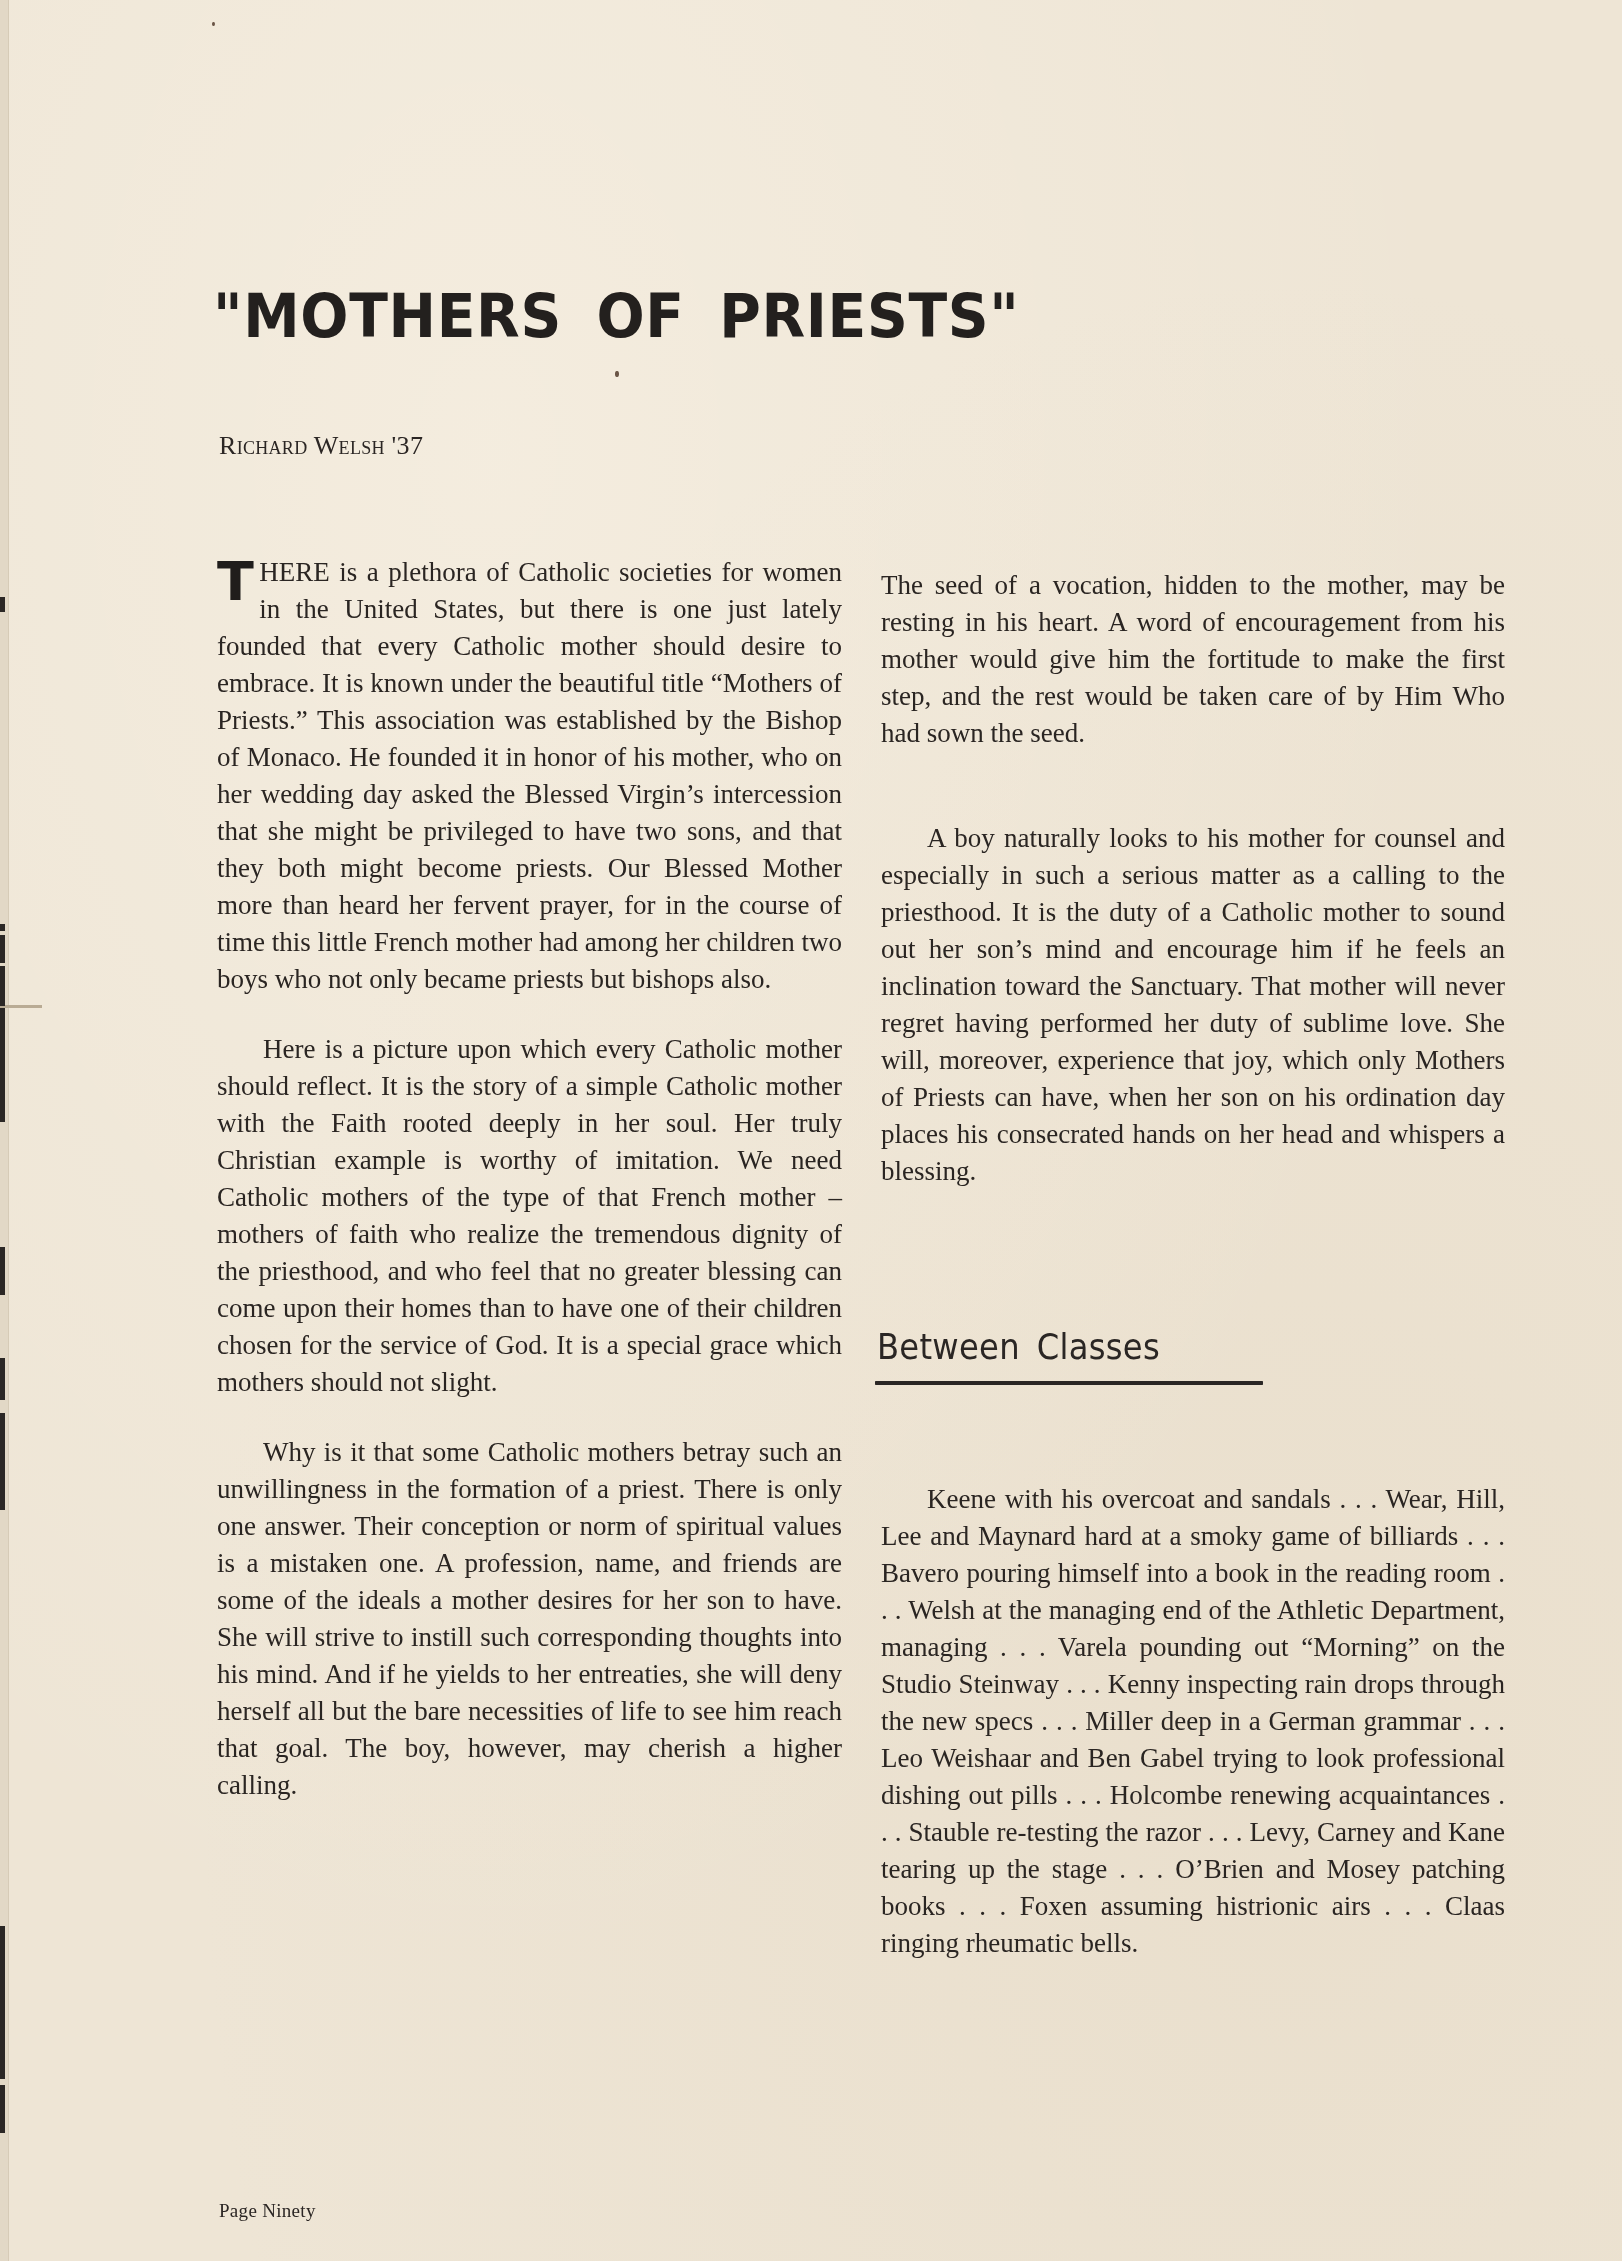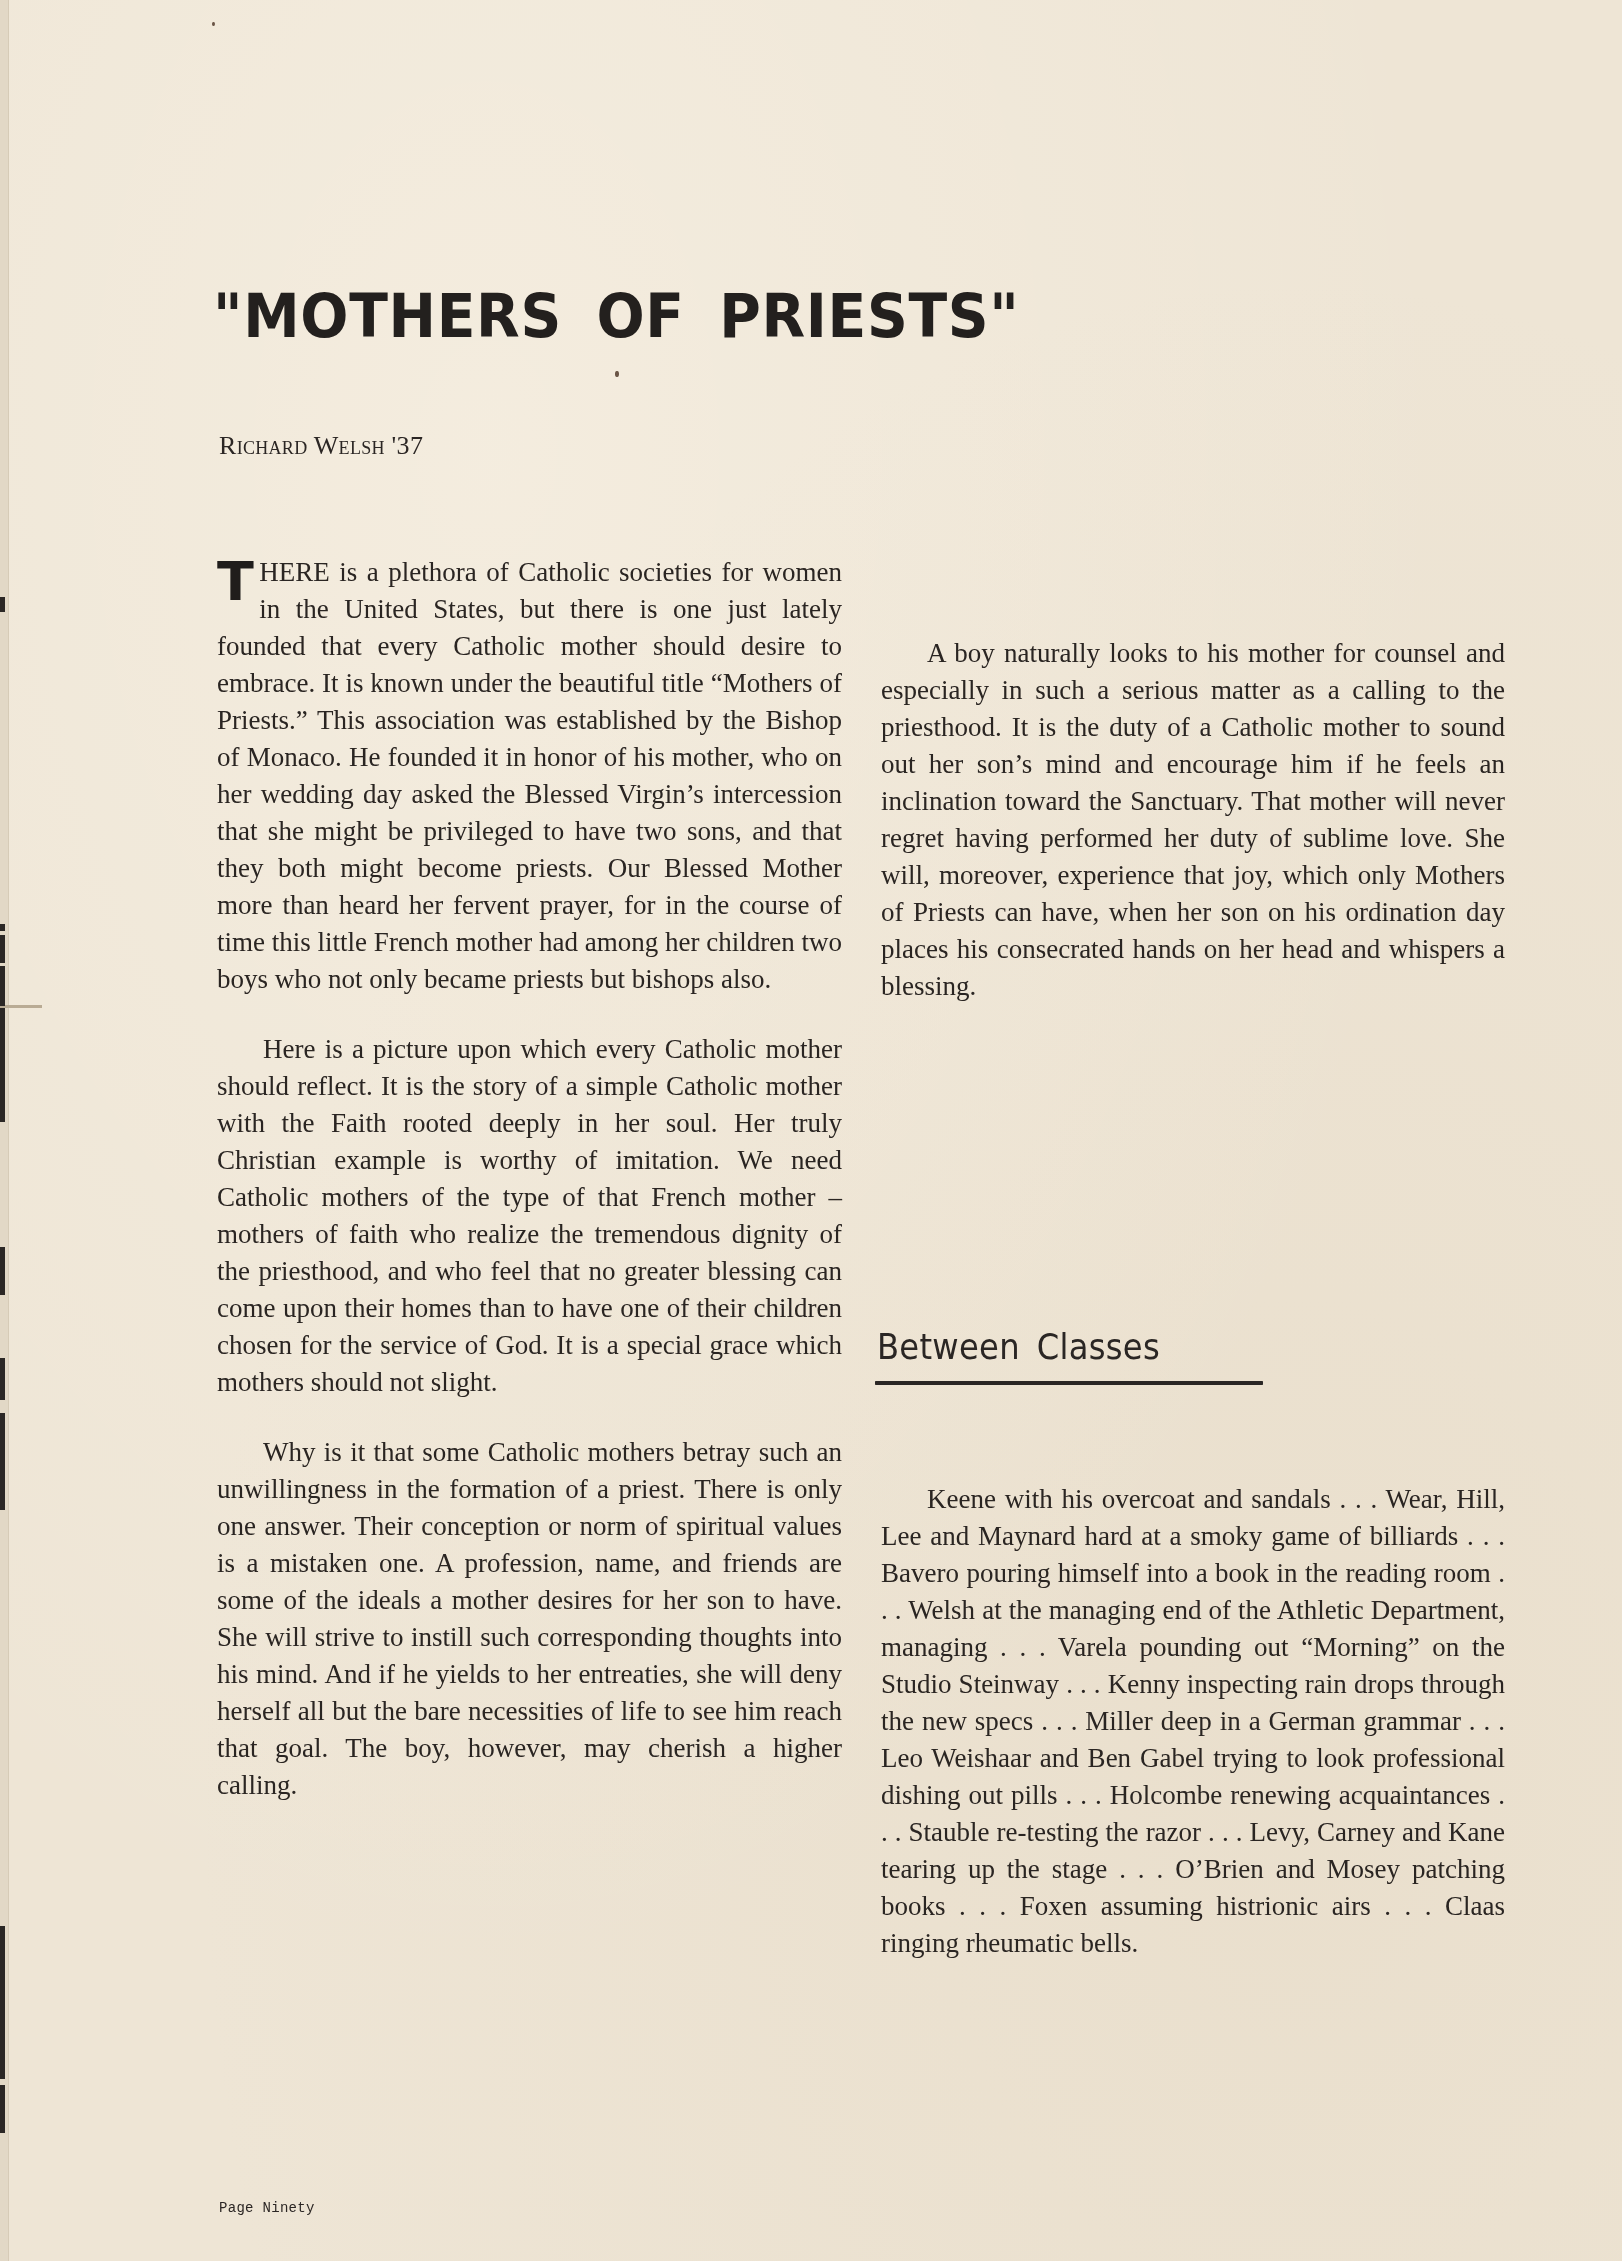--- a/index.html
+++ b/index.html
@@ -117,24 +117,23 @@
     .col-right-2 {
       left: 881px;
       top: 1441px;
       width: 624px;
       margin-top: 40px;
     }
     .footer {
       position: absolute;
       left: 219px;
       top: 2200px;
-      font-size: 14px;
+      font-size: 19px;
       color: #2b2624;
       letter-spacing: 0.3px;
-      font-family: Liberation Mono, monospace;
     }
     .speck {
       position: absolute;
       width: 2.8px; height: 4.2px;
       background: #6a5546;
       border-radius: 50%;
     }
   </style>
 </head>
 <body>
@@ -171,20 +170,21 @@
     <p>
       <span class="dropcap">T</span><span>HERE is a plethora of Catholic societies for women in the United States, but there is one just lately founded that every Catholic mother should desire to embrace. It is known under the beautiful title “Mothers of Priests.” This association was established by the Bishop of Monaco. He founded it in honor of his mother, who on her wedding day asked the Blessed Virgin’s intercession that she might be privileged to have two sons, and that they both might become priests. Our Blessed Mother more than heard her fervent prayer, for in the course of time this little French mother had among her children two boys who not only became priests but bishops also.</span>
     </p>
     <div class="para-gap"></div>
     <p class="indent">Here is a picture upon which every Catholic mother should reflect. It is the story of a simple Catholic mother with the Faith rooted deeply in her soul. Her truly Christian example is worthy of imitation. We need Catholic mothers of the type of that French mother – mothers of faith who realize the tremendous dignity of the priesthood, and who feel that no greater blessing can come upon their homes than to have one of their children chosen for the service of God. It is a special grace which mothers should not slight.</p>
     <div class="para-gap"></div>
     <p class="indent">Why is it that some Catholic mothers betray such an unwillingness in the formation of a priest. There is only one answer. Their conception or norm of spiritual values is a mistaken one. A profession, name, and friends are some of the ideals a mother desires for her son to have. She will strive to instill such corresponding thoughts into his mind. And if he yields to her entreaties, she will deny herself all but the bare necessities of life to see him reach that goal. The boy, however, may cherish a higher calling.</p>
   </div>
 
   <div class="col col-right">
+    <p>The seed of a vocation, hidden to the mother, may be resting in his heart. A word of encouragement from his mother would give him the fortitude to make the first step, and the rest would be taken care of by Him Who had sown the seed.</p>
     <div class="para-gap" style="height:68px;"></div>
     <p class="indent">A boy naturally looks to his mother for counsel and especially in such a serious matter as a calling to the priesthood. It is the duty of a Catholic mother to sound out her son’s mind and encourage him if he feels an inclination toward the Sanctuary. That mother will never regret having performed her duty of sublime love. She will, moreover, experience that joy, which only Mothers of Priests can have, when her son on his ordination day places his consecrated hands on her head and whispers a blessing.</p>
   </div>
 
   <div class="section-heading">Between Classes</div>
   <div class="section-rule"></div>
 
   <div class="col col-right-2">
     <p class="indent">Keene with his overcoat and sandals . . . Wear, Hill, Lee and Maynard hard at a smoky game of billiards . . . Bavero pouring himself into a book in the reading room . . . Welsh at the managing end of the Athletic Department, managing . . . Varela pounding out “Morning” on the Studio Steinway . . . Kenny inspecting rain drops through the new specs . . . Miller deep in a German grammar . . . Leo Weishaar and Ben Gabel trying to look professional dishing out pills . . . Holcombe renewing acquaintances . . . Stauble re-testing the razor . . . Levy, Carney and Kane tearing up the stage . . . O’Brien and Mosey patching books . . . Foxen assuming histrionic airs . . . Claas ringing rheumatic bells.</p>
   </div>

